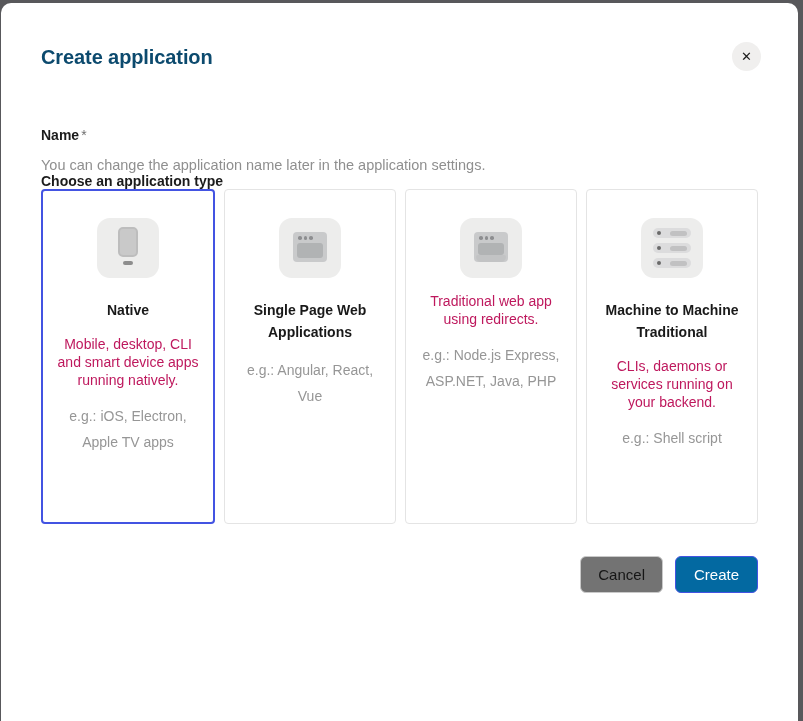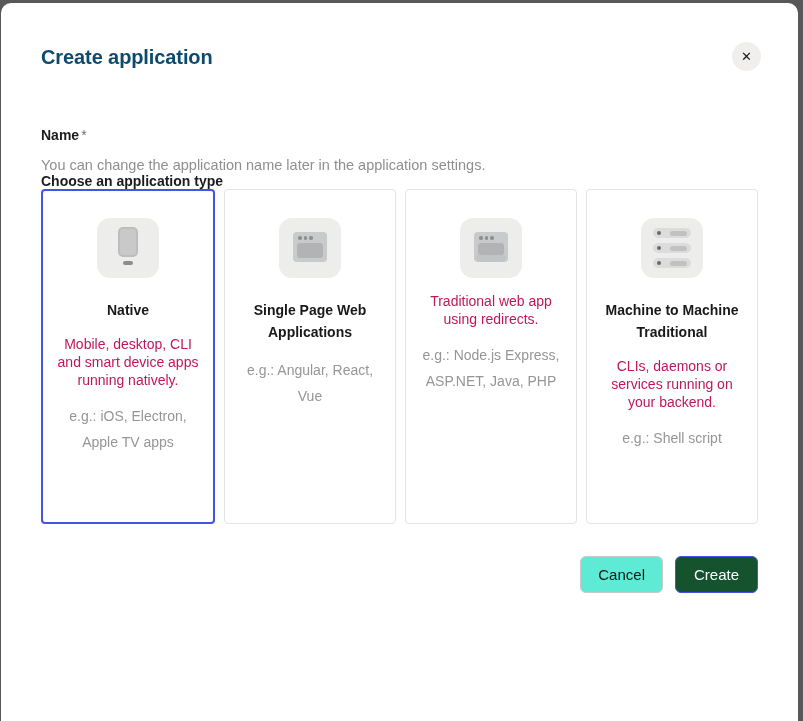--- a/index.html
+++ b/index.html
@@ -189,27 +189,27 @@
   }
   .btn {
     height: 37px;
     border-radius: 6px;
     font-size: 15px;
     font-family: "Liberation Sans", "DejaVu Sans", sans-serif;
     cursor: pointer;
     display: inline-flex; align-items: center;
   }
   .btn-cancel {
-    background: #5eead4;
+    background: #737373;
     border: 1px solid #c9c9c9;
     color: #161616;
     padding: 0 17px;
   }
   .btn-create {
-    background: #14532d;
+    background: #0369a1;
     border: 1px solid #4353e2;
     color: #ffffff;
     padding: 0 18px;
   }
 </style>
 </head>
 <body>
 
 <div class="modal">
 

